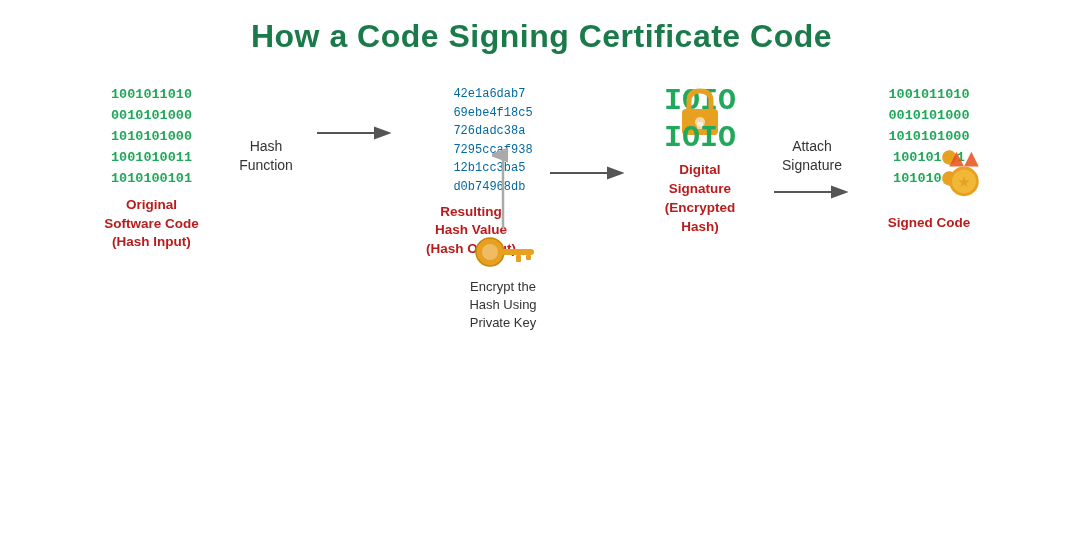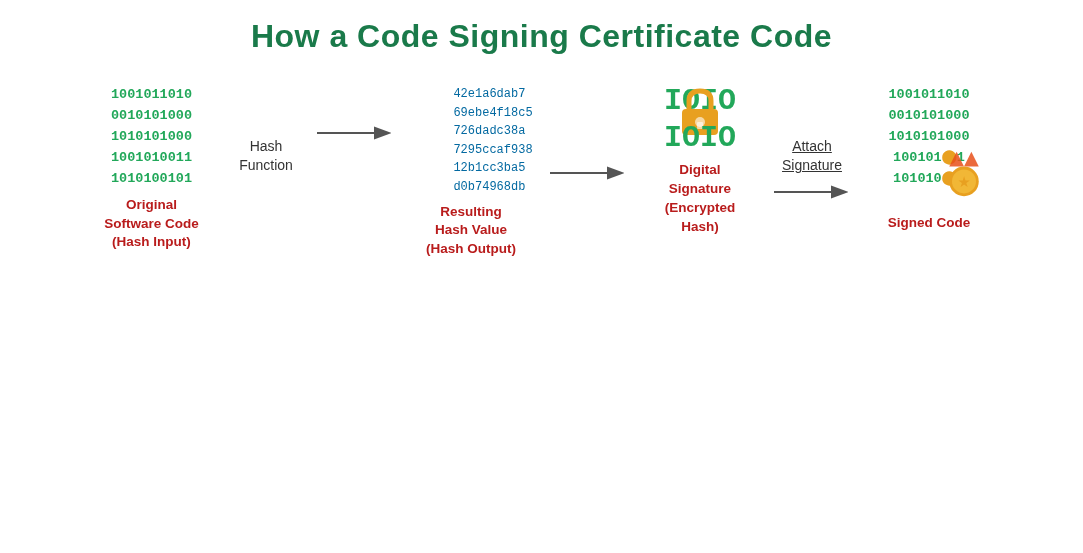--- a/index.html
+++ b/index.html
@@ -88,21 +88,20 @@
     }
     .attach-label {
       color: #333;
       font-size: 14px;
       text-align: center;
       line-height: 1.35;
       width: 90px;
       padding-top: 52px;
       padding-left: 5px;
       padding-right: 5px;
-      text-decoration: underline;
     }
     
     .signed-wrap {
       position: relative;
       display: inline-block;
     }
     .medal-overlay {
       position: absolute;
       bottom: -8px;
       right: -18px;
@@ -231,14 +230,47 @@
           <text x="26" y="40" text-anchor="middle" font-size="16" fill="#e8a020">★</text>
         </svg>
       </div>
       <div class="label-text" style="margin-top:24px;">
         Signed Code
       </div>
     </div>
 
   </div>
 
+  <div style="
+    position:absolute;
+    left: 448px;
+    top: 145px;
+    display:flex;
+    flex-direction:column;
+    align-items:center;
+  ">
+
+    <svg width="22" height="85" viewBox="0 0 22 85">
+      <defs>
+        <marker id="arrowUp" markerWidth="8" markerHeight="8" refX="3" refY="6" orient="auto">
+          <path d="M3,0 L0,8 L6,8 z" fill="#aaa"></path>
+        </marker>
+      </defs>
+      <line x1="11" y1="83" x2="11" y2="10" stroke="#aaa" stroke-width="2.5" marker-end="url(#arrowUp)"></line>
+    </svg>
+
+    <svg width="70" height="38" viewBox="0 0 70 38" style="margin-top:4px;">
+
+      <circle cx="22" cy="18" r="14" fill="#e8a020" stroke="#c8880a" stroke-width="1.5"></circle>
+      <circle cx="22" cy="18" r="8" fill="#fff" opacity="0.3"></circle>
+
+      <rect x="33" y="15" width="33" height="6" rx="3" fill="#e8a020"></rect>
+
+      <rect x="48" y="21" width="5" height="7" rx="1" fill="#e8a020"></rect>
+      <rect x="58" y="21" width="5" height="5" rx="1" fill="#e8a020"></rect>
+    </svg>
+
+    <div class="key-label">
+      Encrypt the<br>Hash Using<br>Private Key
+    </div>
+  </div>
 
 </div>
 
 </body></html>

